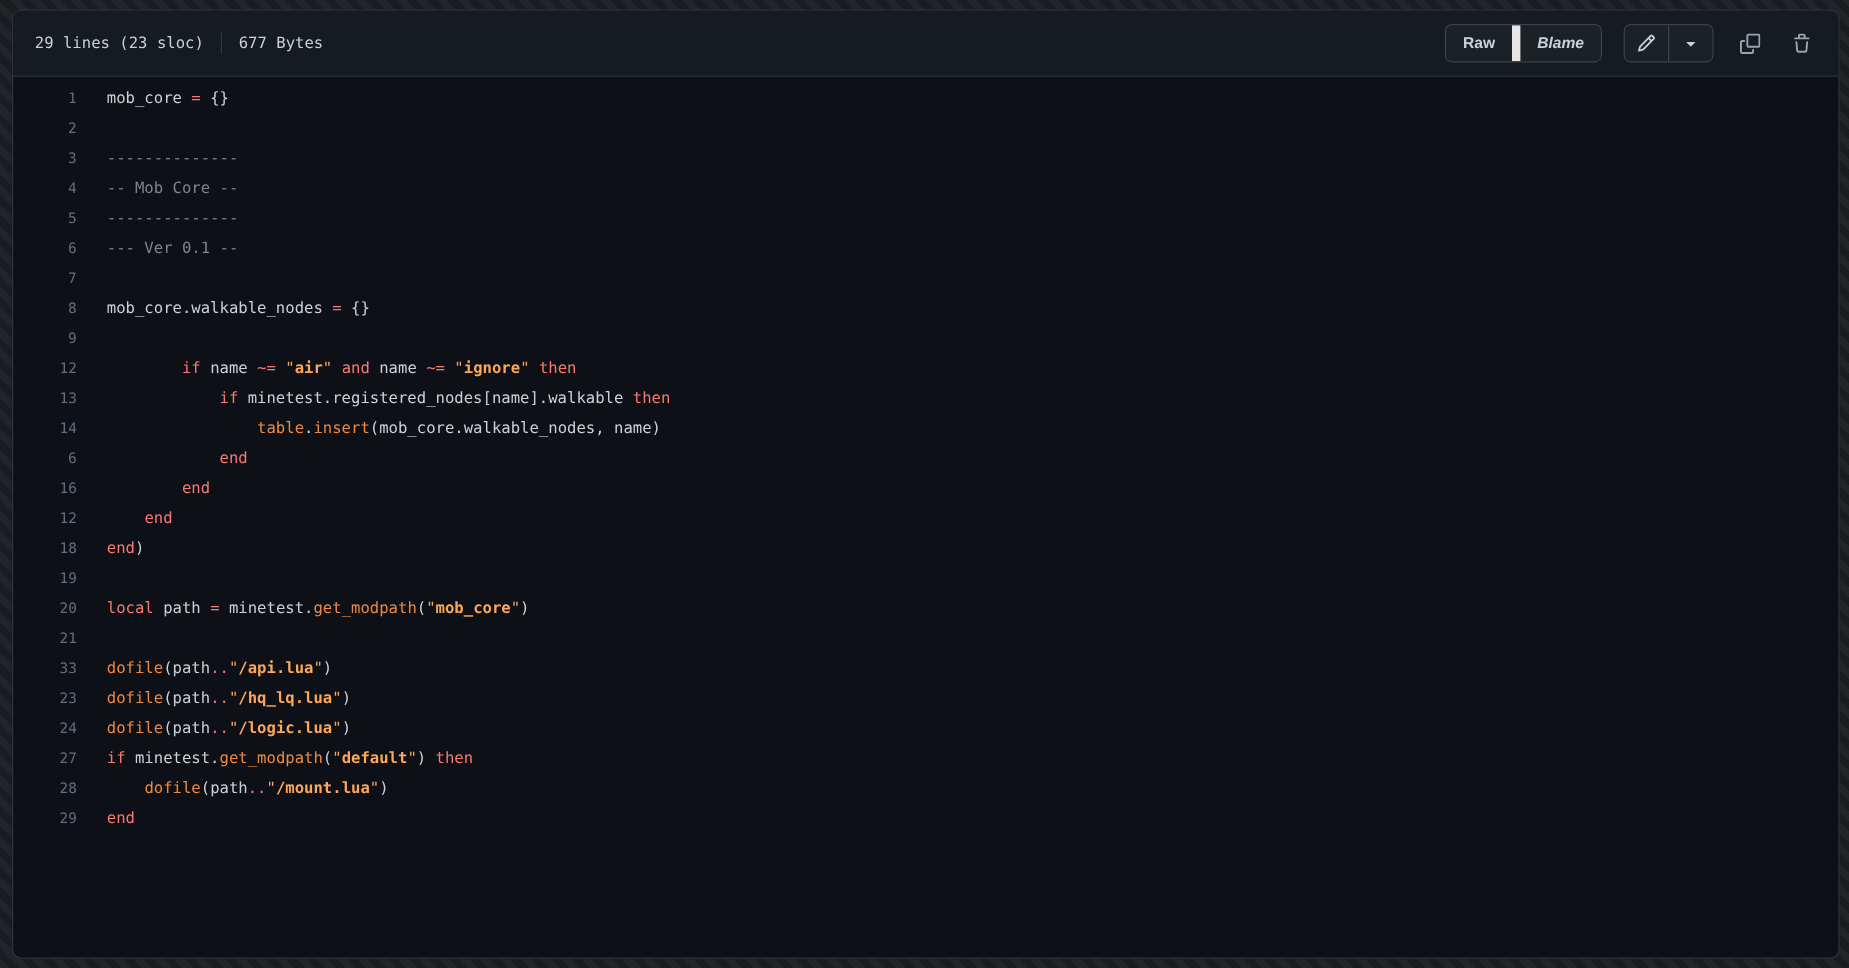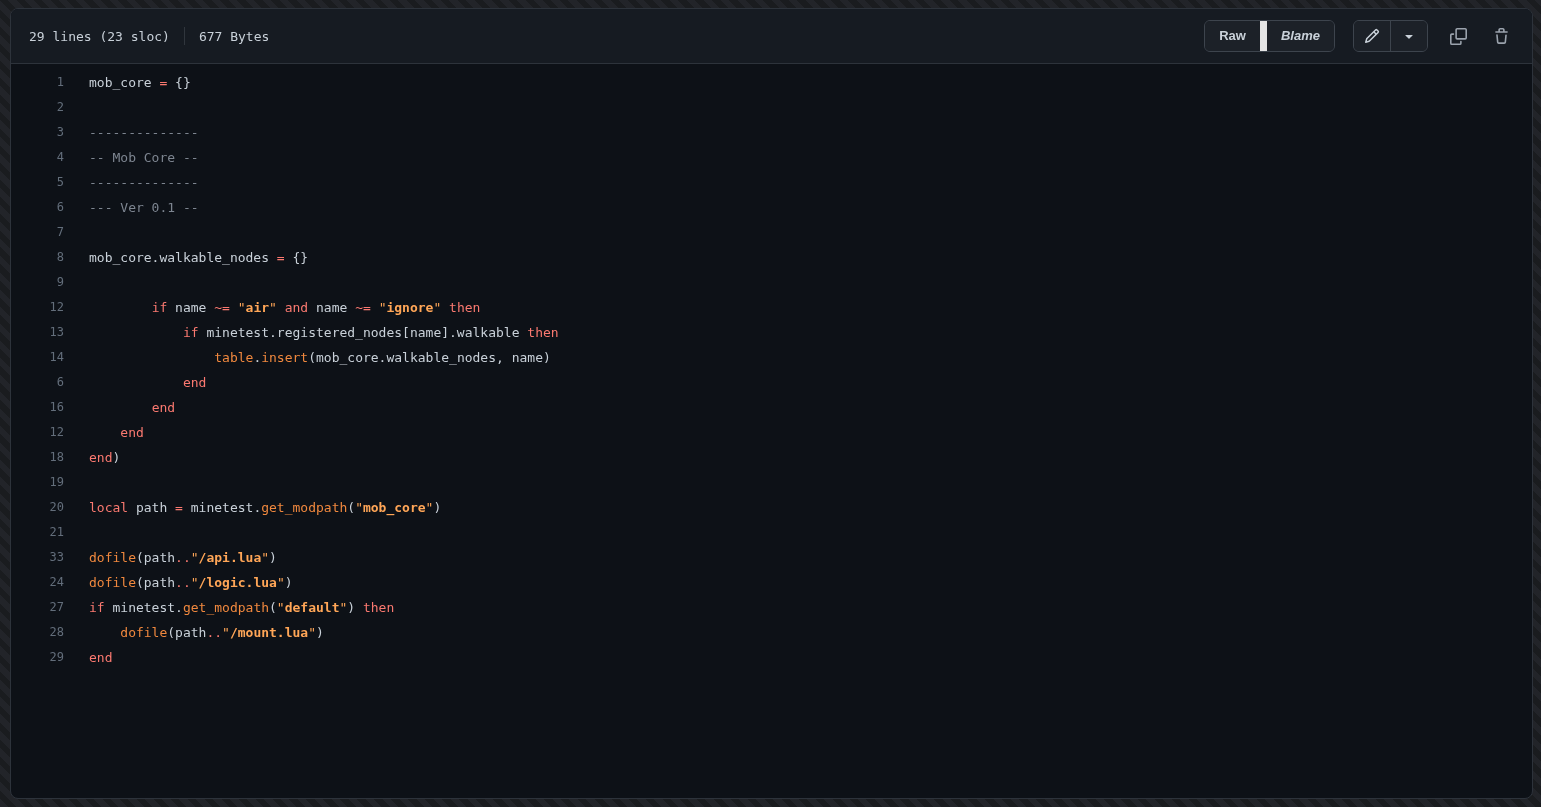--- a/index.html
+++ b/index.html
@@ -184,19 +184,20 @@
       <div class="code-row"><span class="ln">13</span><span class="lc"><span class="tok-p">            </span><span class="tok-k">if</span><span class="tok-p"> minetest.registered_nodes[name].walkable </span><span class="tok-k">then</span></span></div>
       <div class="code-row"><span class="ln">14</span><span class="lc"><span class="tok-p">                </span><span class="tok-f">table</span><span class="tok-p">.</span><span class="tok-f">insert</span><span class="tok-p">(mob_core.walkable_nodes, name)</span></span></div>
       <div class="code-row"><span class="ln">6</span><span class="lc"><span class="tok-p">            </span><span class="tok-k">end</span></span></div>
       <div class="code-row"><span class="ln">16</span><span class="lc"><span class="tok-p">        </span><span class="tok-k">end</span></span></div>
       <div class="code-row"><span class="ln">12</span><span class="lc"><span class="tok-p">    </span><span class="tok-k">end</span></span></div>
       <div class="code-row"><span class="ln">18</span><span class="lc"><span class="tok-k">end</span><span class="tok-p">)</span></span></div>
       <div class="code-row"><span class="ln">19</span><span class="lc"></span></div>
       <div class="code-row"><span class="ln">20</span><span class="lc"><span class="tok-k">local</span><span class="tok-p"> path </span><span class="tok-k">=</span><span class="tok-p"> minetest.</span><span class="tok-f">get_modpath</span><span class="tok-p">(</span><span class="tok-q">"</span><span class="tok-s">mob_core</span><span class="tok-q">"</span><span class="tok-p">)</span></span></div>
       <div class="code-row"><span class="ln">21</span><span class="lc"></span></div>
       <div class="code-row"><span class="ln">33</span><span class="lc"><span class="tok-f">dofile</span><span class="tok-p">(path</span><span class="tok-k">..</span><span class="tok-q">"</span><span class="tok-s">/api.lua</span><span class="tok-q">"</span><span class="tok-p">)</span></span></div>
+      <div class="code-row"><span class="ln">23</span><span class="lc"><span class="tok-f">dofile</span><span class="tok-p">(path</span><span class="tok-k">..</span><span class="tok-q">"</span><span class="tok-s">/hq_lq.lua</span><span class="tok-q">"</span><span class="tok-p">)</span></span></div>
       <div class="code-row"><span class="ln">24</span><span class="lc"><span class="tok-f">dofile</span><span class="tok-p">(path</span><span class="tok-k">..</span><span class="tok-q">"</span><span class="tok-s">/logic.lua</span><span class="tok-q">"</span><span class="tok-p">)</span></span></div>
       <div class="code-row"><span class="ln">27</span><span class="lc"><span class="tok-k">if</span><span class="tok-p"> minetest.</span><span class="tok-f">get_modpath</span><span class="tok-p">(</span><span class="tok-q">"</span><span class="tok-s">default</span><span class="tok-q">"</span><span class="tok-p">) </span><span class="tok-k">then</span></span></div>
       <div class="code-row"><span class="ln">28</span><span class="lc"><span class="tok-p">    </span><span class="tok-f">dofile</span><span class="tok-p">(path</span><span class="tok-k">..</span><span class="tok-q">"</span><span class="tok-s">/mount.lua</span><span class="tok-q">"</span><span class="tok-p">)</span></span></div>
       <div class="code-row"><span class="ln">29</span><span class="lc"><span class="tok-k">end</span></span></div>
     </div>
 
 </div>
 
 </body></html>

